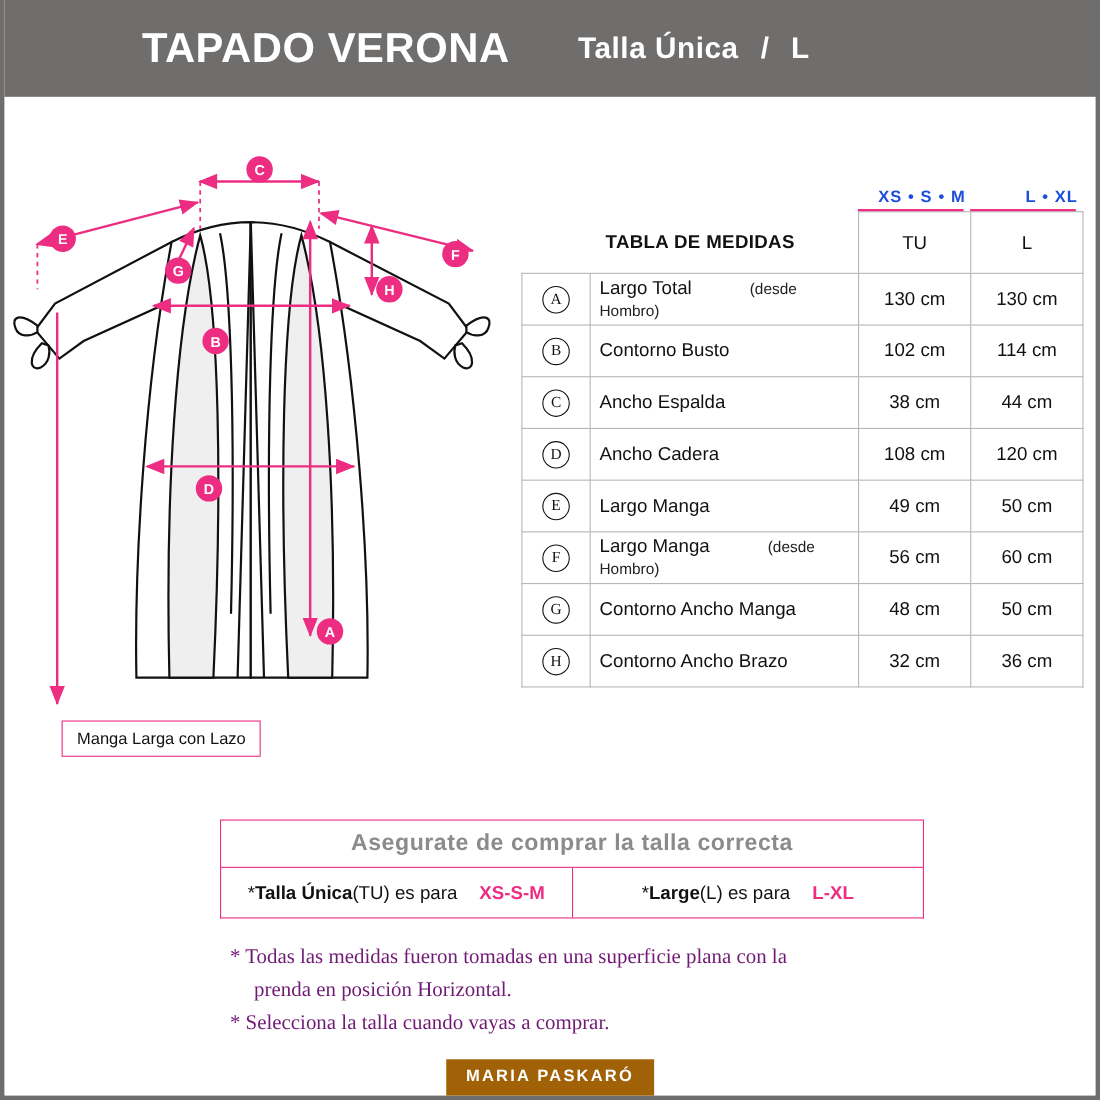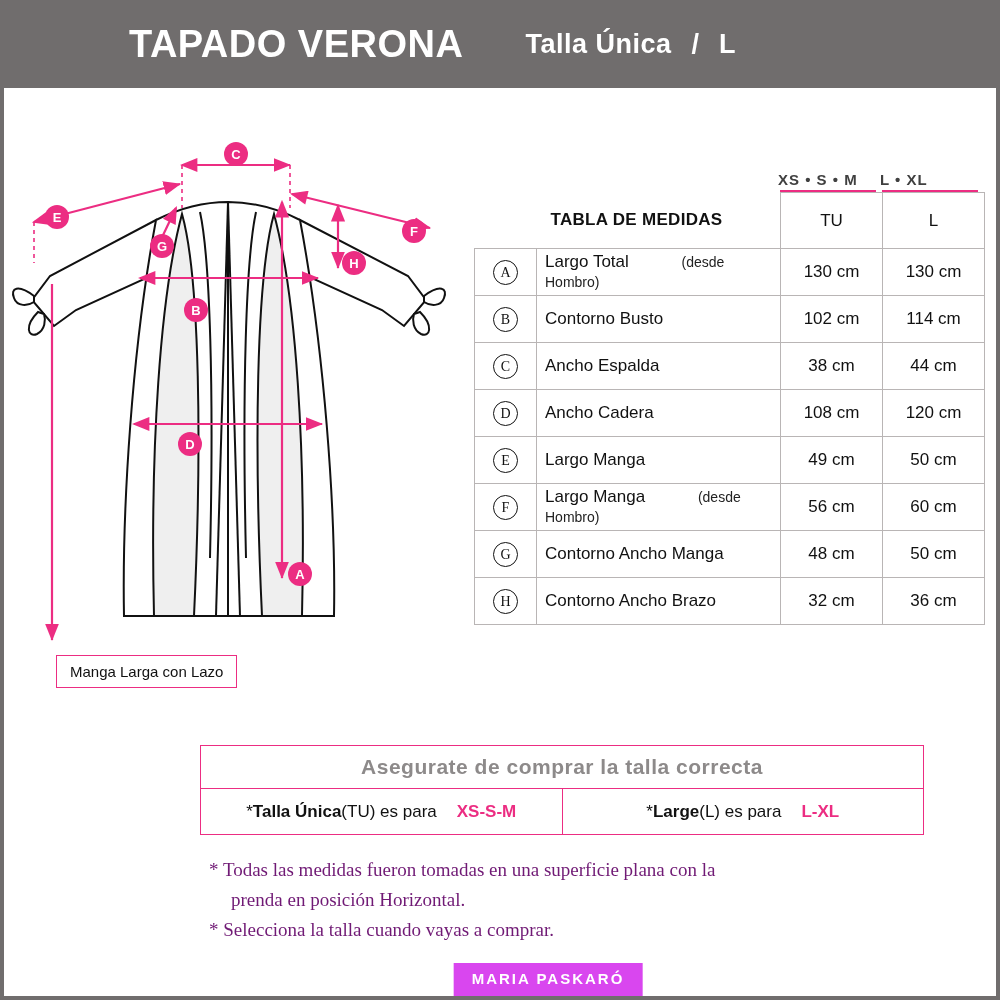--- a/index.html
+++ b/index.html
@@ -81,23 +81,23 @@
   }
   .col-heads {
     position: relative;
     height: 42px;
   }
   .col-head {
     position: absolute;
     bottom: 4px;
     font-size: 15px;
     font-weight: bold;
-    color: #404040;
+    color: #1d4ed8;
     letter-spacing: 1px;
-    text-align: left;
+    text-align: right;
   }
   .col-head.c1 { left: 304px; width: 100px; }
   .col-head.c2 { left: 406px; width: 100px; }
   .head-rule {
     position: absolute;
     bottom: 0;
     height: 2px;
     background: #ec2d82;
   }
   .head-rule.r1 { left: 306px; width: 96px; }
@@ -144,21 +144,21 @@
     font-size: 14px;
     text-align: center;
     font-family: "Liberation Serif", serif;
   }
   .sub { font-size: 14px; color: #222; padding-left: 48px; }
 
   
   .notice {
     position: absolute;
     left: 196px; top: 745px;
-    width: 724px;
+    width: 640px;
   }
   .notice-title {
     border: 1.5px solid #ec2d82;
     height: 44px;
     display: flex;
     align-items: center;
     justify-content: center;
     font-size: 21px;
     font-weight: bold;
     color: #8d8a8a;
@@ -192,27 +192,26 @@
     line-height: 30px;
   }
   .foot-lines .indent { padding-left: 22px; }
 
   
   .brand {
     position: absolute;
     left: 50%;
     transform: translateX(-50%);
     bottom: 0px;
-    background: #d946ef;
+    background: #a16207;
     color: #fff;
     font-size: 15px;
     font-weight: bold;
     letter-spacing: 2px;
     padding: 7px 18px 9px 18px;
-    margin-left: 48px;
   }
 </style>
 </head>
 <body>
 
 <div class="page">
 
   <div class="header">
     <span class="header-title">TAPADO VERONA</span>
     <span class="header-size">Talla Única</span>

